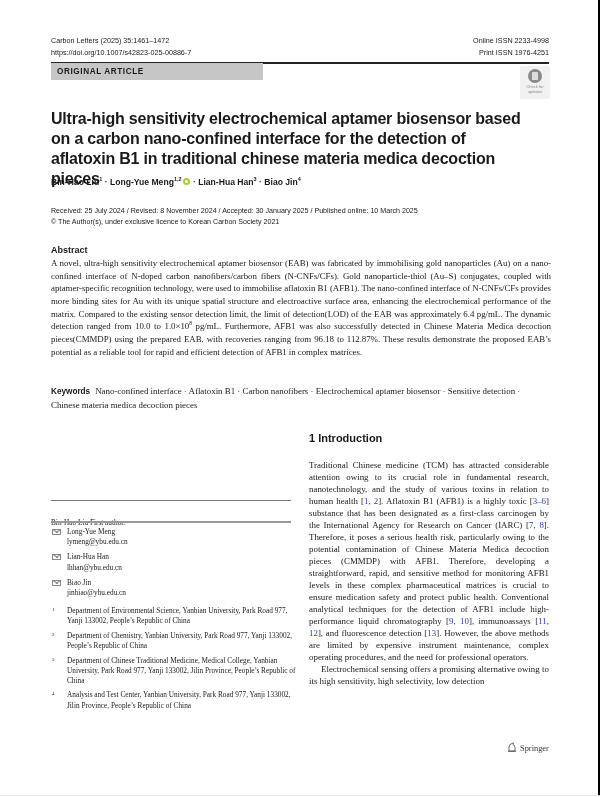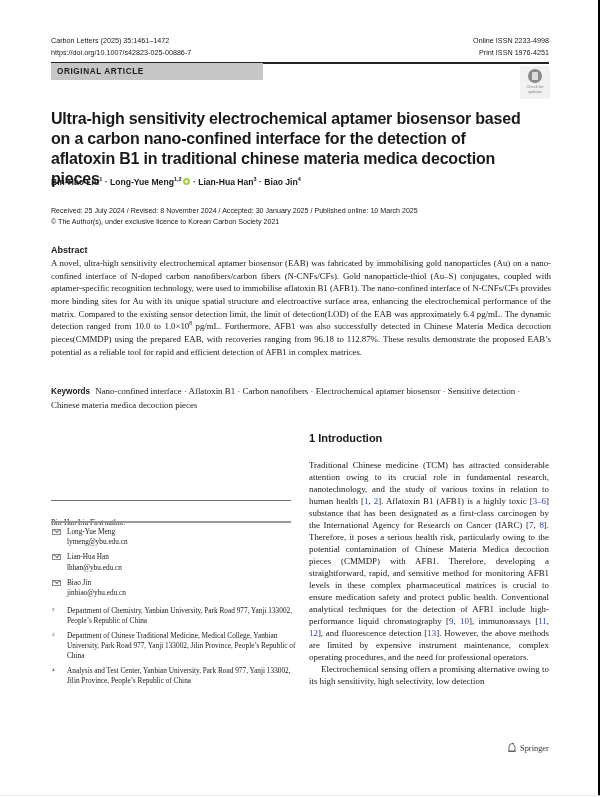--- a/index.html
+++ b/index.html
@@ -121,20 +121,24 @@
       <span class="env"></span>
       <div>
           <div>Biao Jin</div>
           <div>jinbiao@ybu.edu.cn</div>
         </div>
     </div>
   </div>
 
   <div class="affs serif">
     <div class="aff">
+        <span class="num">1</span>
+        <span>Department of Environmental Science, Yanbian University, Park Road 977, Yanji 133002, People’s Republic of China</span>
+      </div>
+    <div class="aff">
         <span class="num">2</span>
         <span>Department of Chemistry, Yanbian University, Park Road 977, Yanji 133002, People’s Republic of China</span>
       </div>
     <div class="aff">
         <span class="num">3</span>
         <span>Department of Chinese Traditional Medicine, Medical College, Yanbian University, Park Road 977, Yanji 133002, Jilin Province, People’s Republic of China</span>
       </div>
     <div class="aff">
         <span class="num">4</span>
         <span>Analysis and Test Center, Yanbian University, Park Road 977, Yanji 133002, Jilin Province, People’s Republic of China</span>

